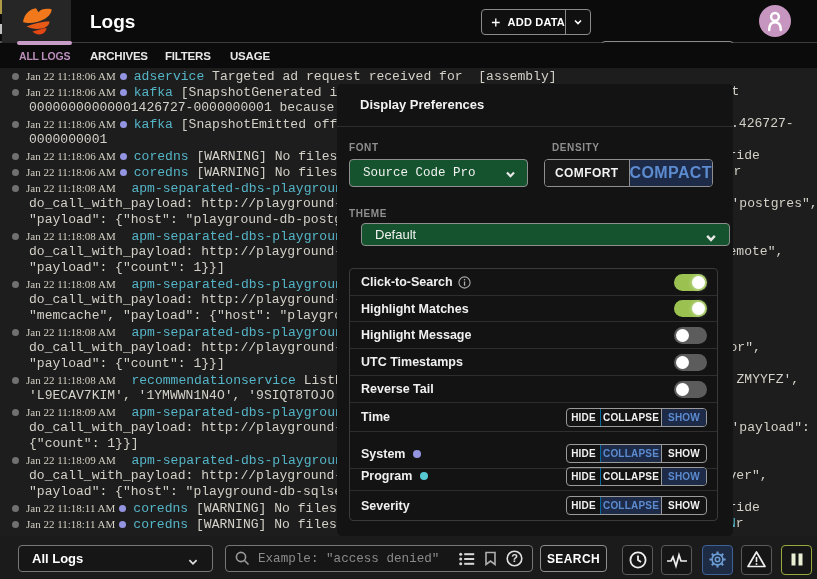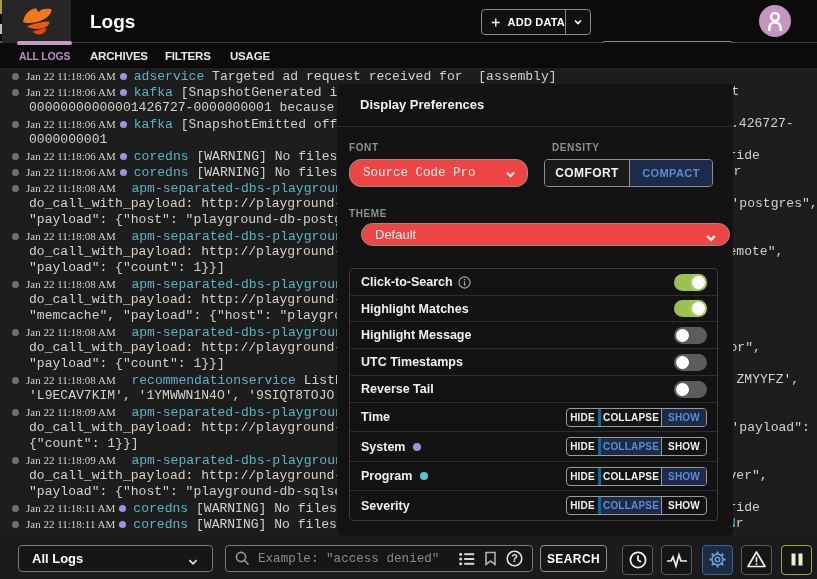--- a/index.html
+++ b/index.html
@@ -34,49 +34,49 @@
   .dt1 { display:inline-block; width:7px; height:7px; border-radius:50%; background:#707070; margin:0 7px 0 0; }
   .dt2 { display:inline-block; width:7px; height:7px; border-radius:50%; background:#9495e0; margin:0 7px 0 4px; }
   .svc { color:#55b5c8; }
   .frag { position:absolute; height:16px; line-height:16px; font-size:13.06px; color:#d3d1c8; white-space:pre; }
   
   #modal { position:absolute; left:337px; top:84px; width:396px; height:452px; background:#131313;
      border-radius:5px; z-index:10; }
   #mtitle { position:absolute; left:23px; top:13px; font-size:13px; font-weight:bold; color:#f2f2f2; }
   #mdiv { position:absolute; left:0; top:42px; width:396px; height:1px; background:#2c2c2c; }
   .mlabel { position:absolute; font-size:10px; font-weight:bold; color:#8f8f8f; letter-spacing:.6px; }
-  .msel { position:absolute; border:1px solid #8f8f8f; border-radius:12px; background:#ef4444;
+  .msel { position:absolute; border:1px solid #8f8f8f; border-radius:4px; background:#14532d;
      display:flex; align-items:center; color:#f2f2f2; }
   #fontsel { left:12px; top:75px; width:179px; height:28px; font-family:"Liberation Mono",monospace;
      font-size:12.5px; padding-left:13px; }
   #density { position:absolute; left:207px; top:75px; width:169px; height:28px; border:1px solid #8f8f8f;
      border-radius:4px; display:flex; overflow:hidden; }
   #density .c1 { width:85px; border-right:1px solid #8f8f8f; display:flex; align-items:center; justify-content:center;
      background:#191919; color:#f2f2f2; font-size:12px; font-weight:bold; letter-spacing:.4px; }
   #density .c2 { flex:1; display:flex; align-items:center; justify-content:center; background:#1d2b48;
-     color:#5c8bd0; font-size:11px; font-weight:bold; letter-spacing:.4px; }
+     color:#5c8bd0; font-size:16px; font-weight:bold; letter-spacing:.4px; }
   #themesel { left:24px; top:139px; width:369px; height:23px; font-size:13px; padding-left:13px; }
   .chevdn { width:10px; height:10px; }
   
   #obox { position:absolute; left:12px; top:184px; width:369px; height:253px; border:1px solid #3a3a3a; border-radius:4px; }
   .row { position:absolute; left:0; width:367px; border-bottom:1px solid #2e2e2e; display:flex; align-items:center;
      padding:0 10px 0 11px; }
   .row.last { border-bottom:none; }
   .rlabel { font-size:12.5px; font-weight:bold; color:#f0f0f0; }
   .spacer { flex:1; }
   .tog { width:33px; height:17px; border-radius:9px; position:relative; }
   .tog.on { background:#9bc251; }
   .tog.off { background:#5c5c5c; }
   .tog .knob { position:absolute; top:2px; width:13px; height:13px; border-radius:50%; background:#fff; }
   .tog.on .knob { right:2px; box-shadow:0 0 4px rgba(255,255,255,.6); }
   .tog.off .knob { left:2px; }
   .seg { display:flex; height:19px; border:1px solid #9a9a9a; border-radius:4px; overflow:hidden; }
   .seg div { display:flex; align-items:center; justify-content:center; font-size:10px; font-weight:bold;
      color:#f0f0f0; letter-spacing:.2px; }
-  .seg .s1 { width:34px; border-right:3px solid #0369a1; }
+  .seg .s1 { width:34px; border-right:1px solid #0369a1; }
   .seg .s2 { width:61px; border-right:1px solid #9a9a9a; }
   .seg .s3 { width:44px; }
   .seg .act { background:#1d2b48; color:#5c8bd0; }
   .ddot { display:inline-block; width:8px; height:8px; border-radius:50%; margin-left:8px; }
   
   #bbar { position:absolute; left:0; top:536px; width:817px; height:43px; background:#1b1b1b; z-index:20; }
   .bctl { position:absolute; top:9px; height:27px; border:1px solid #777; border-radius:4px; background:#161616;
      display:flex; align-items:center; }
   #alllogs { left:18px; width:195px; color:#fff; font-size:13px; font-weight:bold; padding-left:13px; }
   #searchbox { left:225px; width:308px; }
@@ -194,21 +194,21 @@
       </div>
     <div class="row" style="top:134px;height:29px;">
         <span class="rlabel">Time</span>
       <span class="spacer"></span>
         <span class="seg">
           <div class="s1">HIDE</div>
           <div class="s2">COLLAPSE</div>
           <div class="s3 act">SHOW</div>
         </span>
       </div>
-    <div class="row" style="top:163px;height:30px;">
+    <div class="row" style="top:170px;height:30px;">
         <span class="rlabel">System</span>
         <span class="ddot" style="background:#9495e0"></span>
       <span class="spacer"></span>
         <span class="seg">
           <div class="s1">HIDE</div>
           <div class="s2 act">COLLAPSE</div>
           <div class="s3">SHOW</div>
         </span>
       </div>
     <div class="row" style="top:193px;height:29px;">

